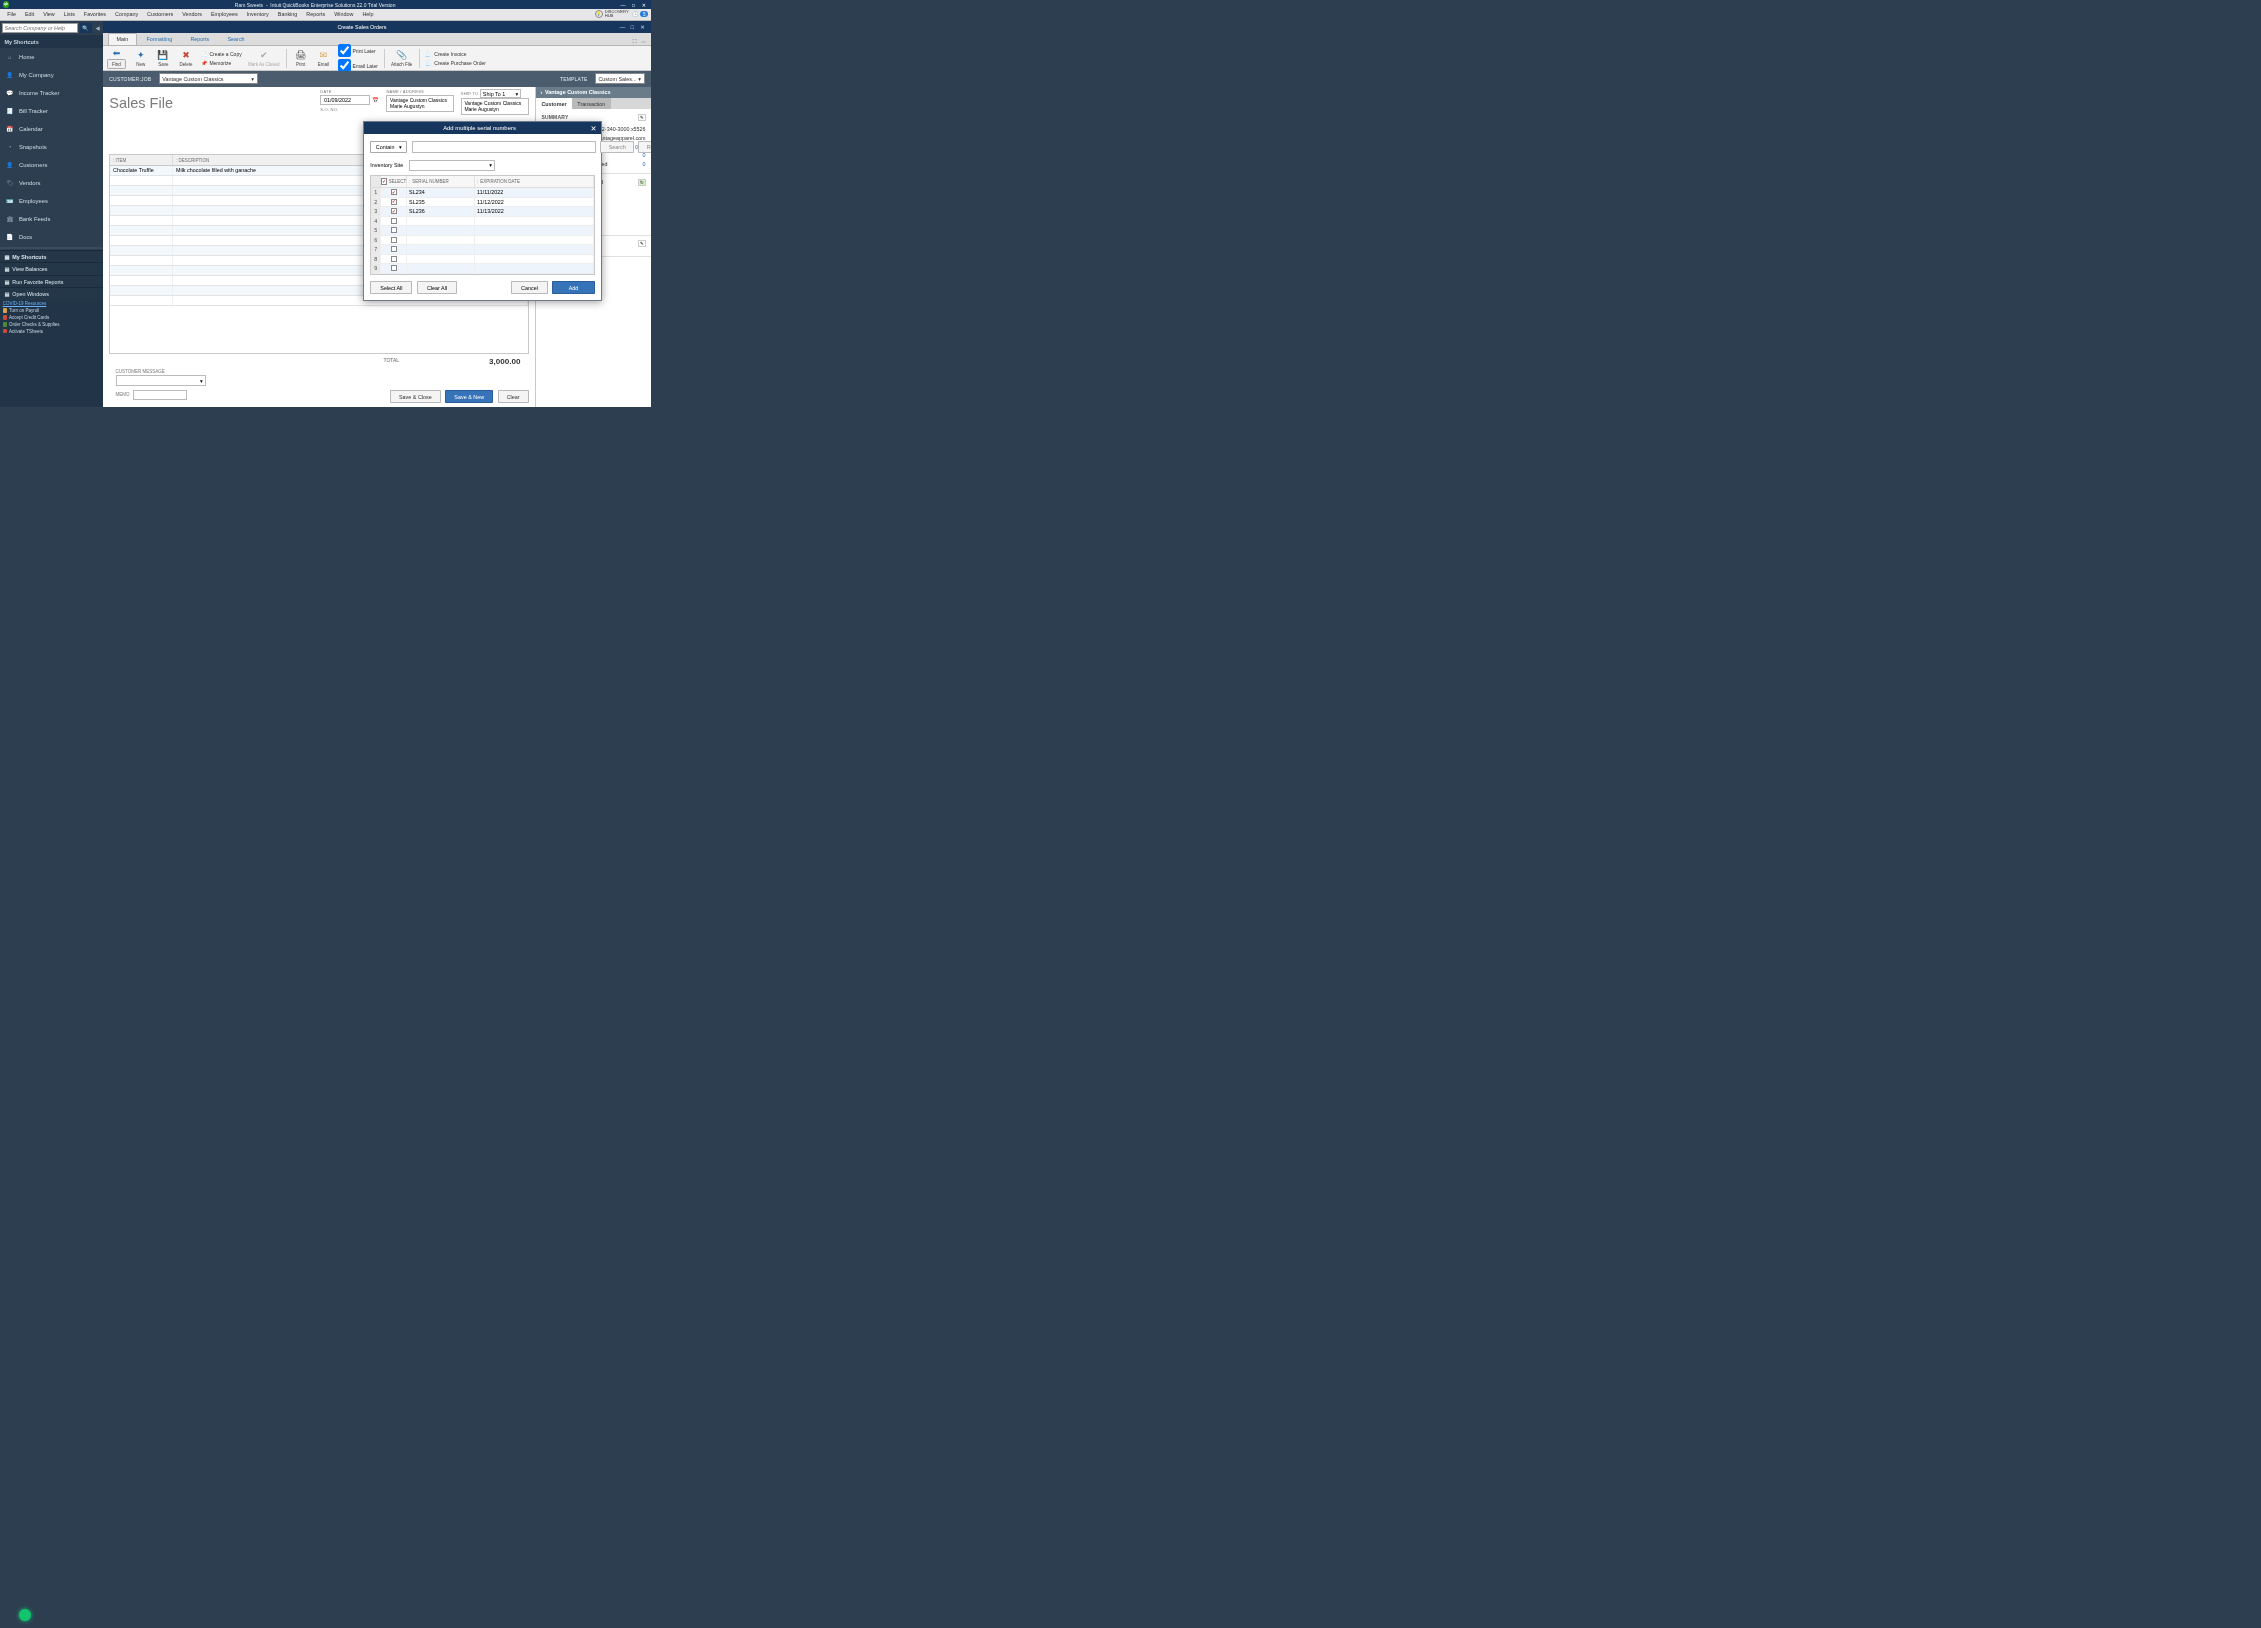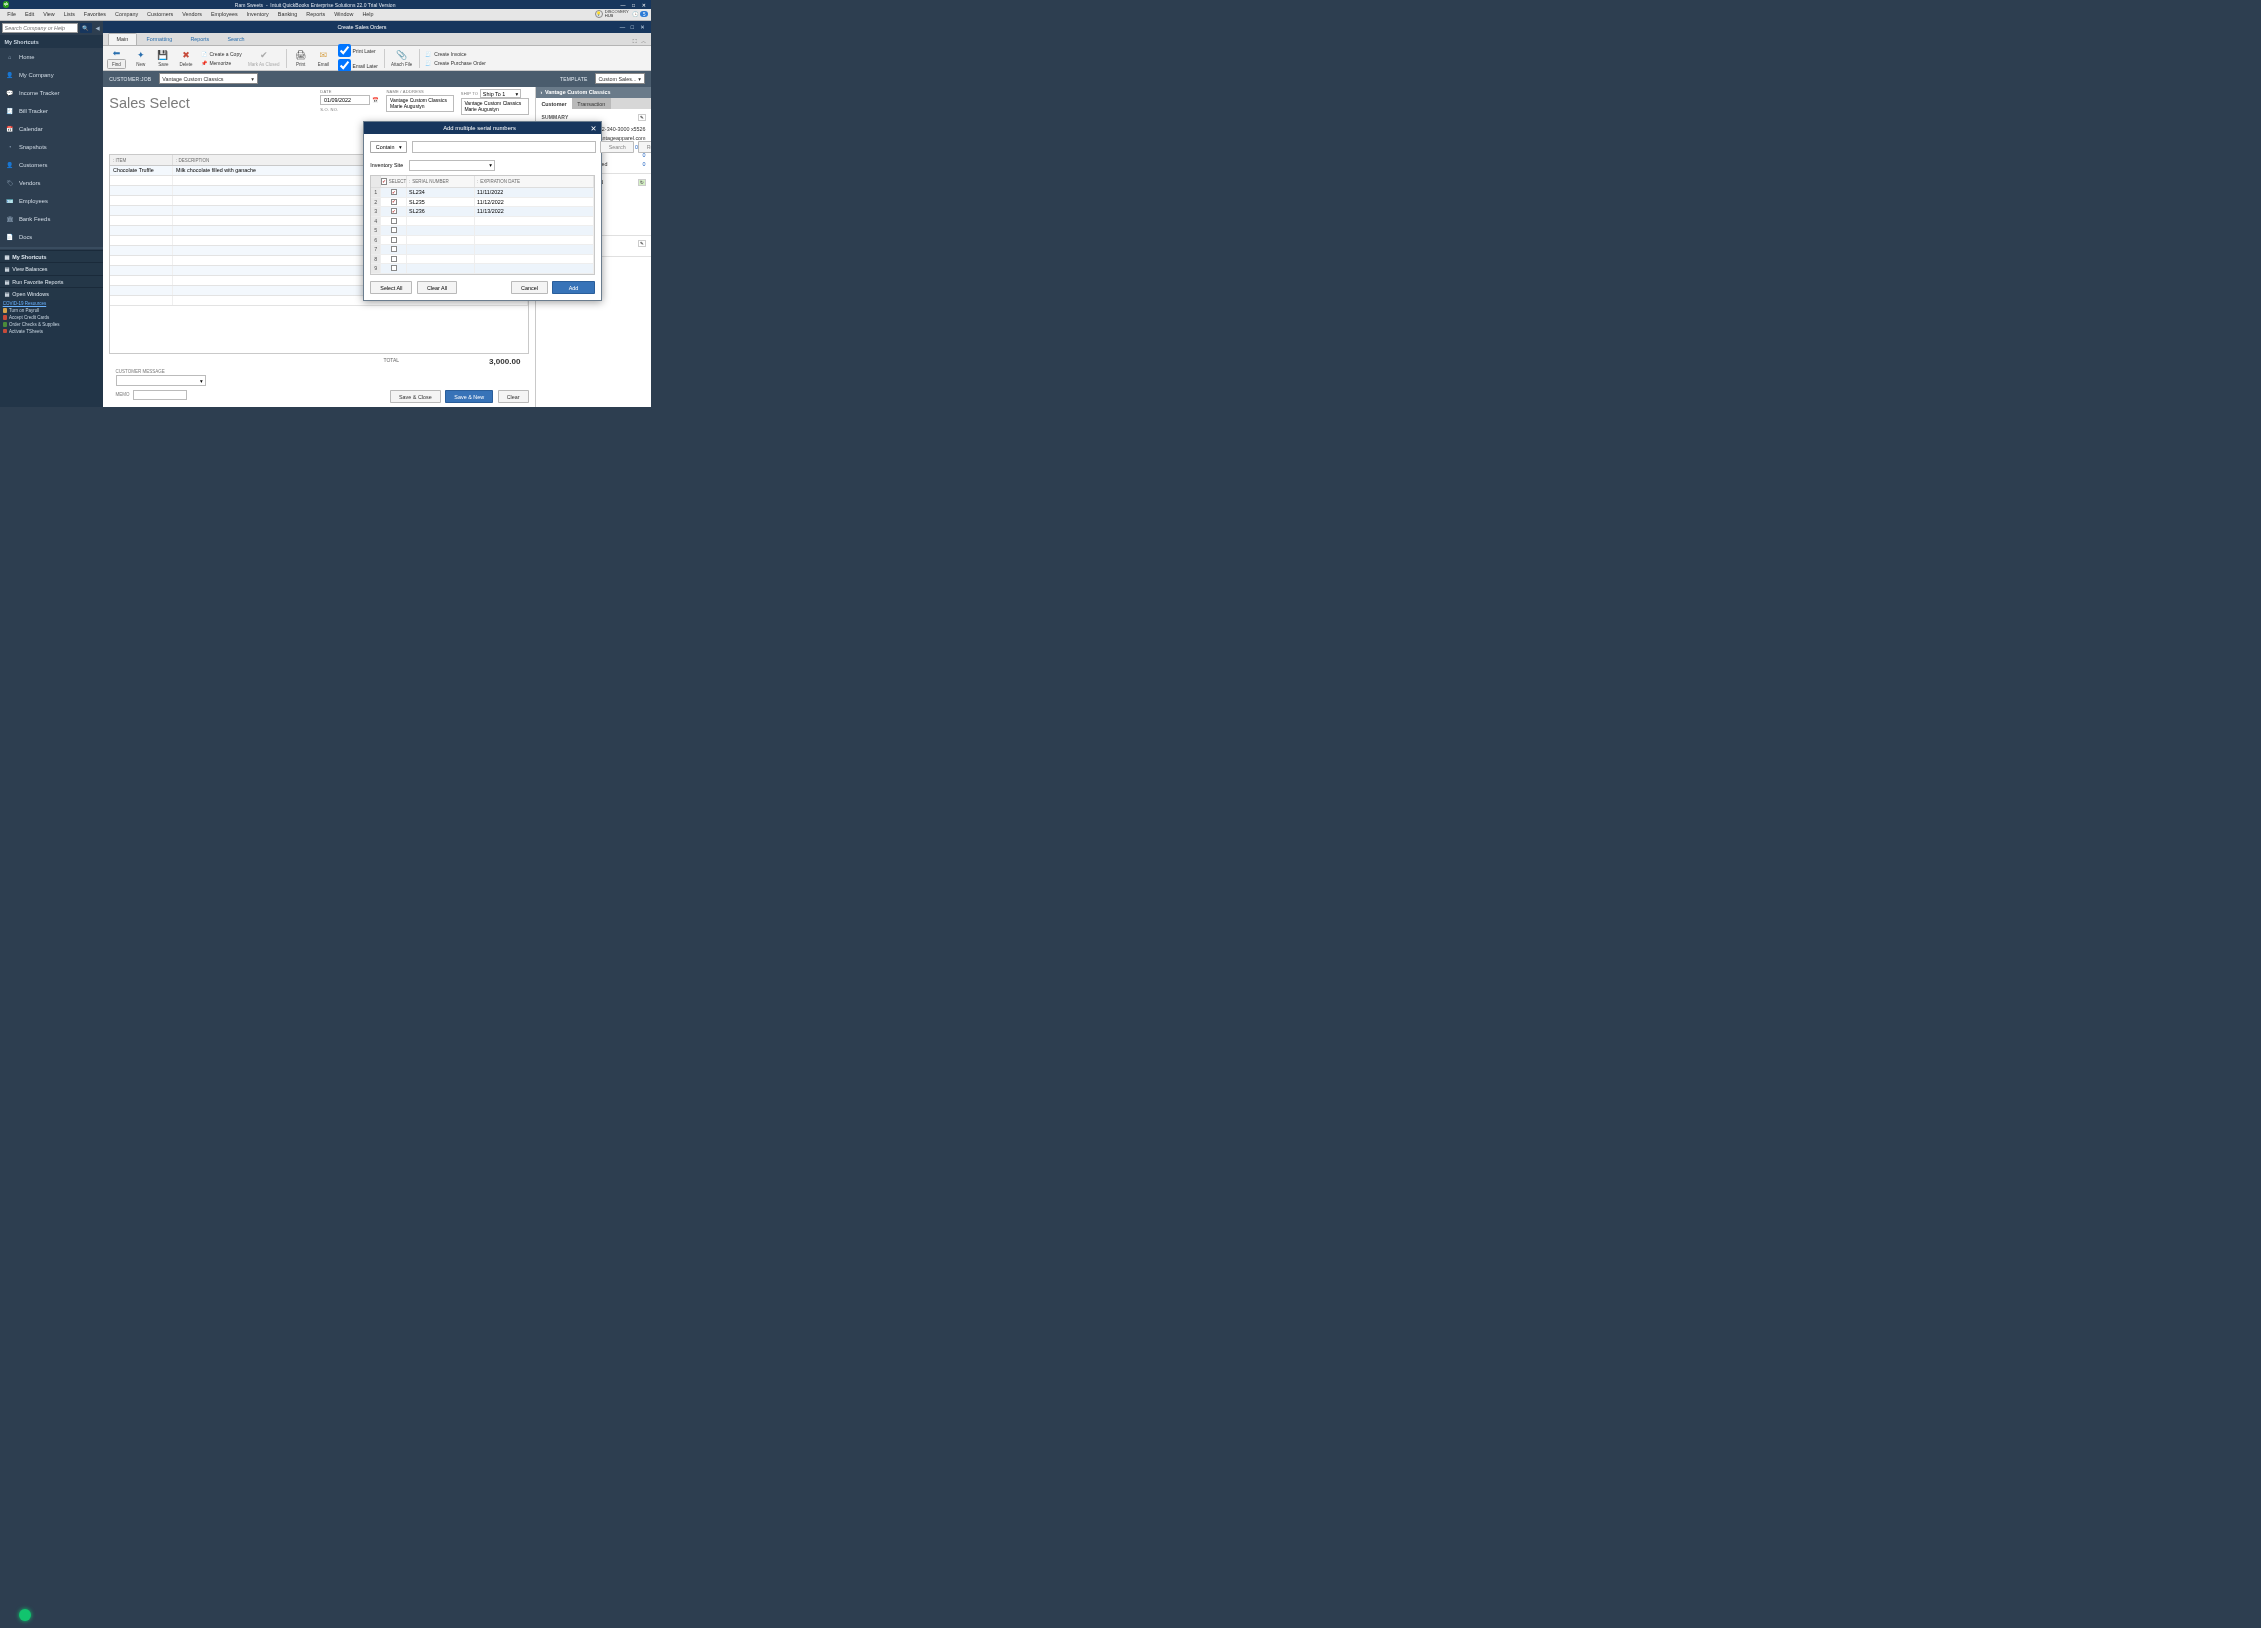--- a/index.html
+++ b/index.html
@@ -381,21 +381,21 @@
       <div style="flex:1"></div>
       <span class="label">TEMPLATE</span>
       <div class="sel" style="min-width:50px;">
           <span>Custom Sales...</span>
           <span>▾</span>
         </div>
     </div>
 
     <div class="docbody">
       <div class="doccenter">
-        <div class="doc-title">Sales Select</div>
+        <div class="doc-title">Sales File</div>
 
         <div class="doc-top-fields">
           <div class="field-block">
             <span class="flabel">DATE</span>
             <div style="display:flex; gap:0.9px;">
               <div class="fval">01/09/2022</div>
               <div class="cal-icon">📅</div>
             </div>
             <span class="flabel" style="margin-top:1.8px;">S.O. NO.</span>
           </div>

